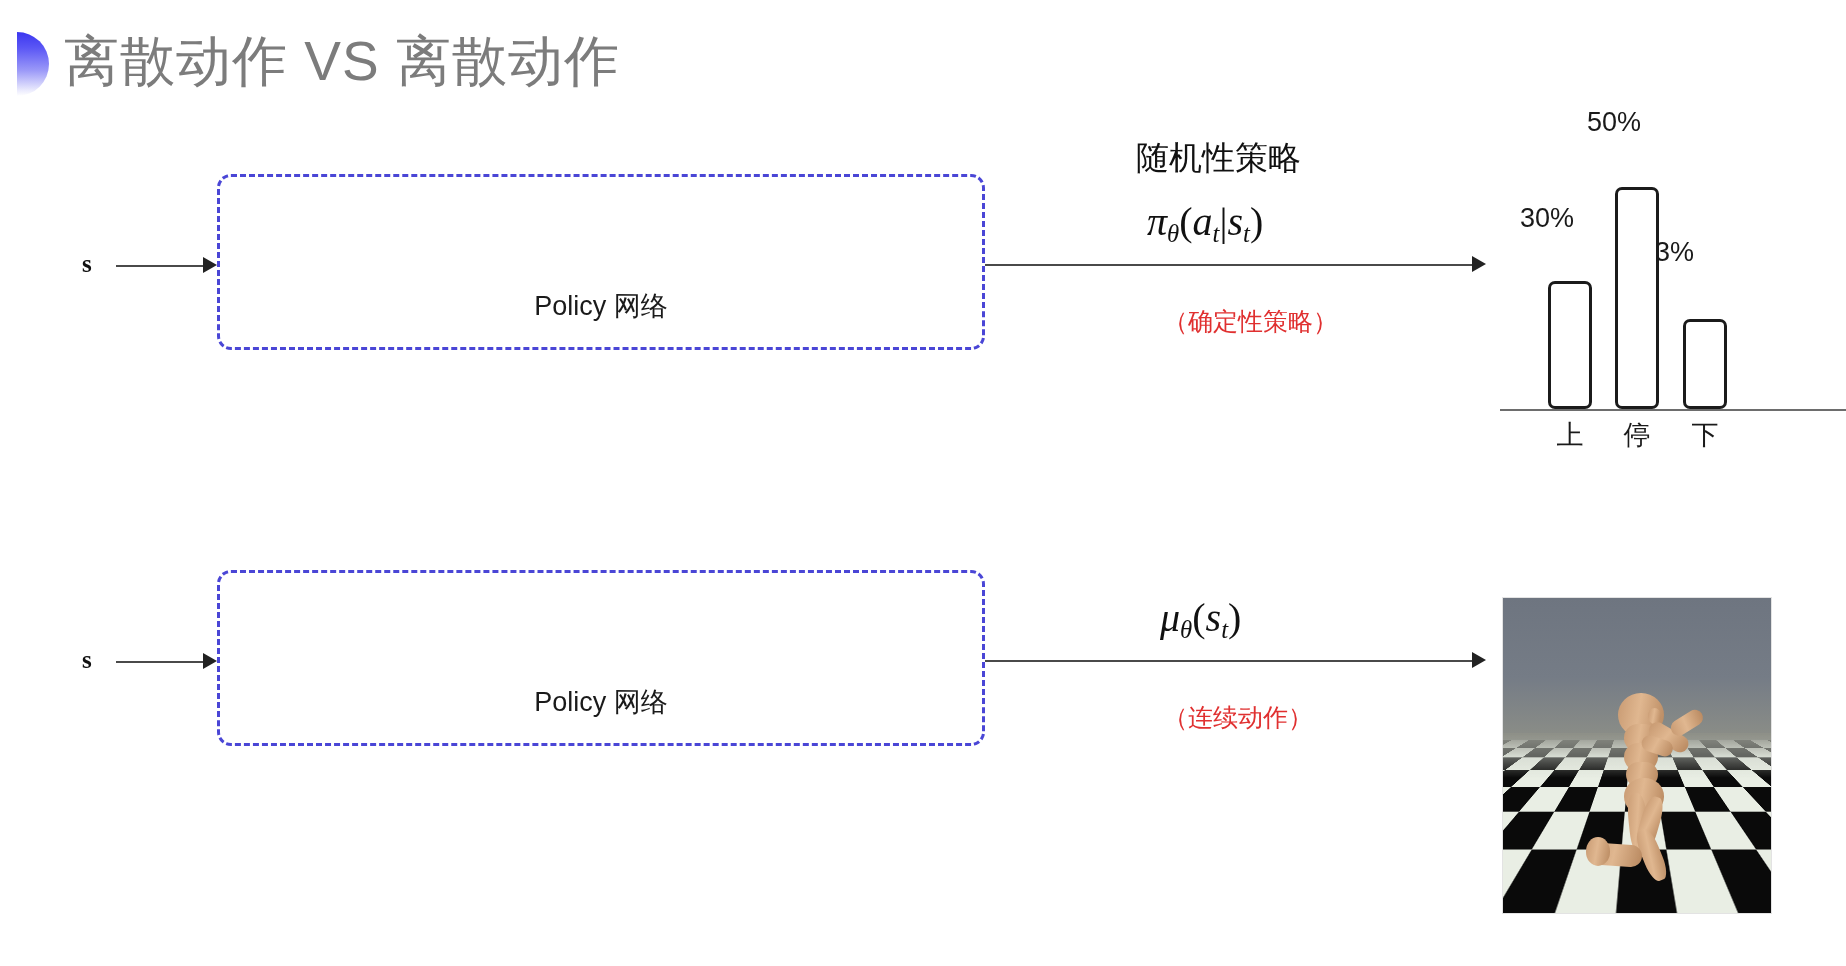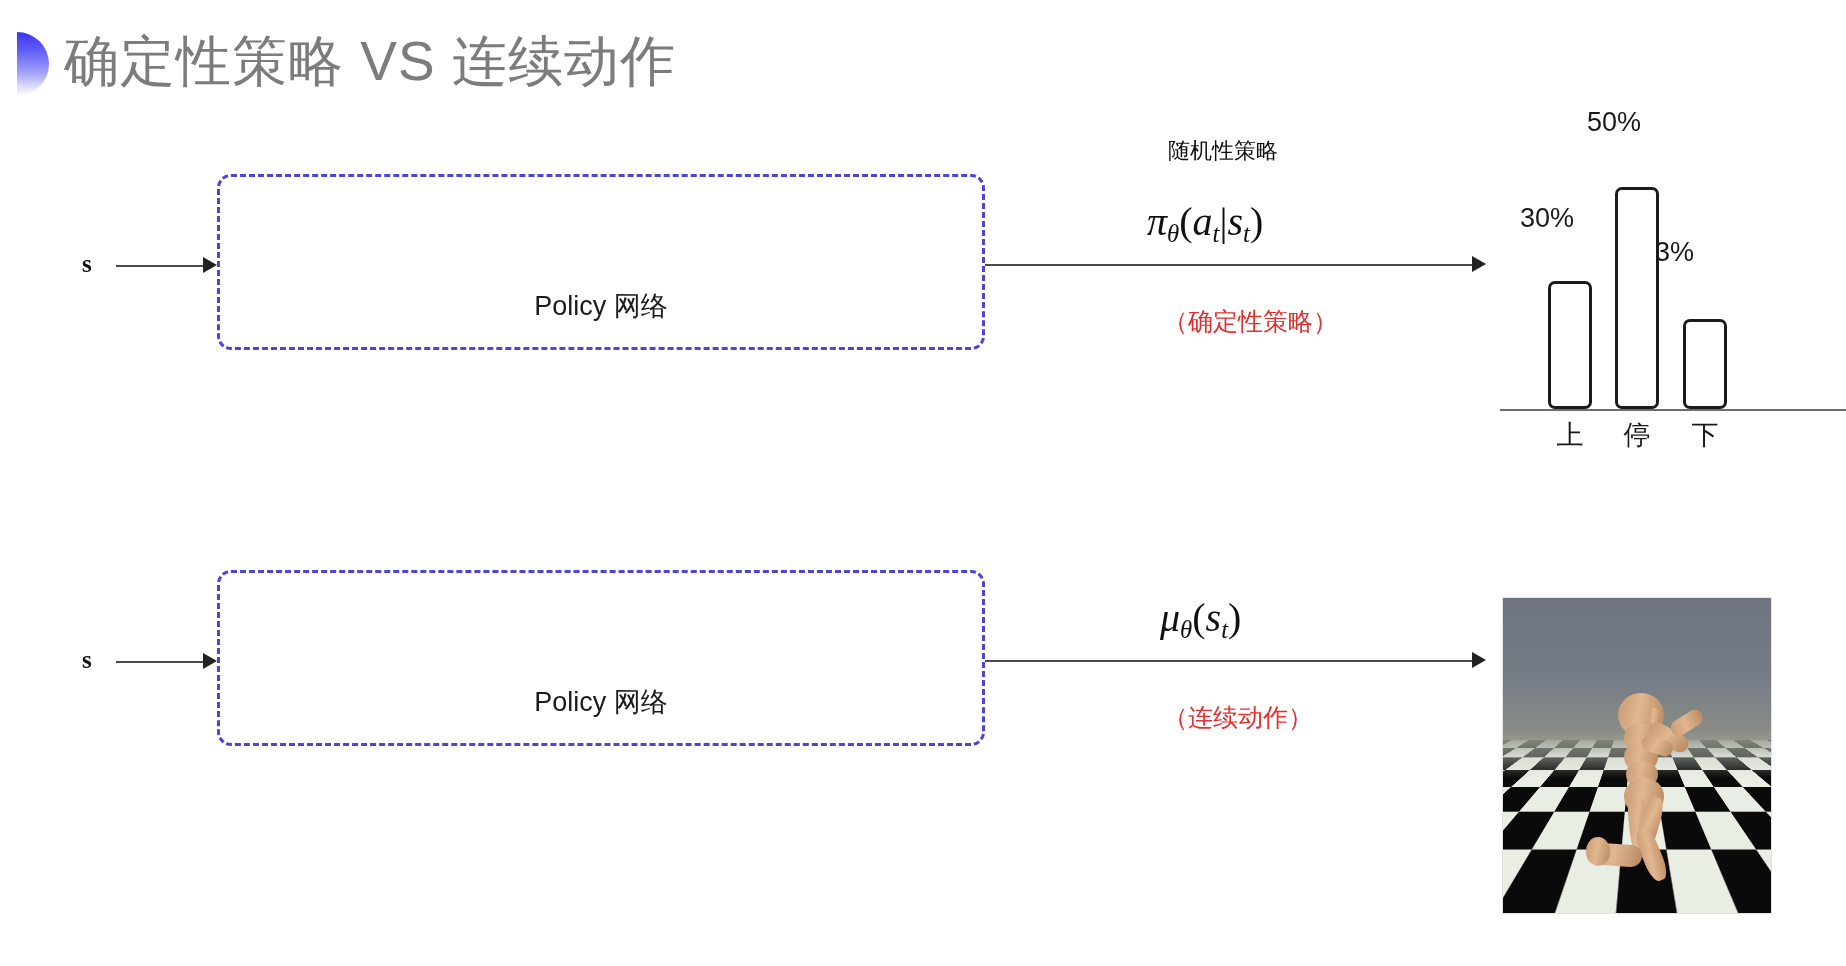--- a/index.html
+++ b/index.html
@@ -84,24 +84,23 @@
     text-align: center;
     font-size: 27px;
     color: #1a1a1a;
     white-space: nowrap;
     margin-top: 44px;
   }
 
   
   .policy-kind {
     position: absolute;
-    font-size: 22px;
+    font-size: 33px;
     color: #111;
     white-space: nowrap;
-    margin-left: 32px;
   }
   .formula {
     position: absolute;
     font-family: "Liberation Serif", "DejaVu Serif", serif;
     font-style: italic;
     font-size: 40px;
     color: #111;
     white-space: nowrap;
   }
   .formula .sub {
@@ -188,21 +187,21 @@
     left: 28%; top: 77%; width: 44%; height: 14%;
     background: radial-gradient(ellipse at center, rgba(0,0,0,0.45) 0%, rgba(0,0,0,0) 72%);
   }
 </style>
 </head>
 <body>
 
 <div id="slide">
 
   <div class="title-bullet"></div>
-  <div class="slide-title">确定性策略 VS 连续动作</div>
+  <div class="slide-title">离散动作 VS 离散动作</div>
 
   <div class="row" id="row-discrete">
 
     <div class="state-label" style="left:82px; top:250px;">s</div>
 
     <div class="arrow-line" style="left:116px; top:265px; width:96px;"></div>
     <div class="arrow-head" style="left:203px; top:257px;"></div>
 
     <div class="policy-box" style="left:217px; top:174px; width:768px; height:176px;">
       <div class="policy-box-label">Policy 网络</div>

